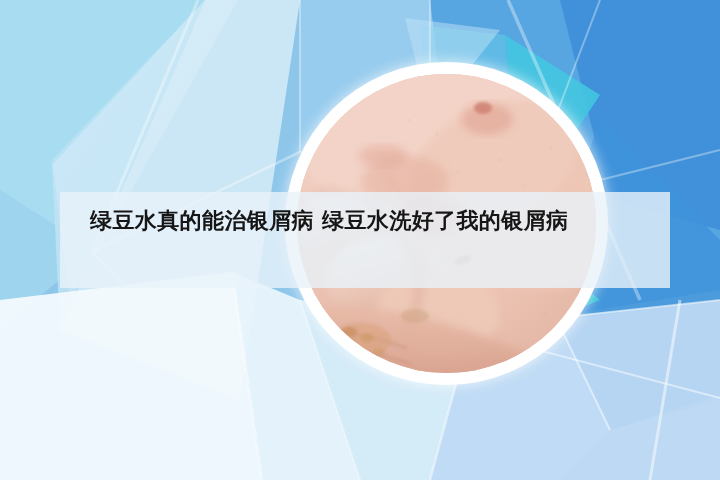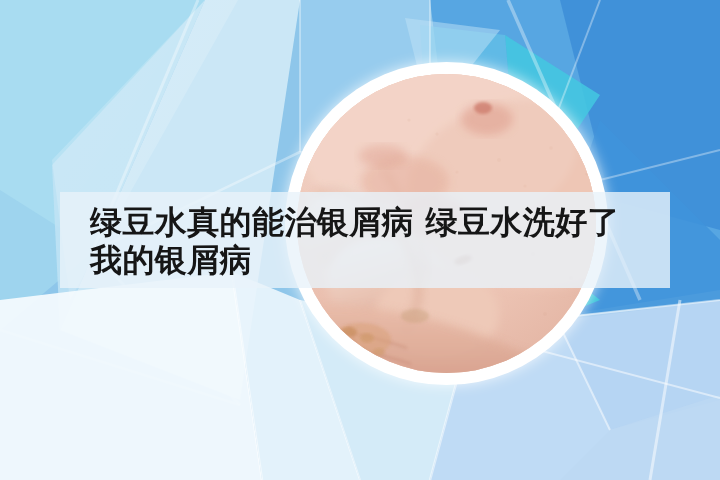--- a/index.html
+++ b/index.html
@@ -70,21 +70,21 @@
     background: rgba(232, 242, 250, 0.80);
   }
   #caption-text {
     position: absolute;
     left: 30px;
     top: 11px;
     width: 560px;
     color: #161616;
     font-family: "DejaVu Sans", "Liberation Sans", sans-serif;
     font-weight: bold;
-    font-size: 32px;
+    font-size: 22px;
     line-height: 38px;
     letter-spacing: 0.4px;
     white-space: pre-wrap;
     text-rendering: geometricPrecision;
   }
 </style>
 </head>
 <body>
 
 <div id="stage">

